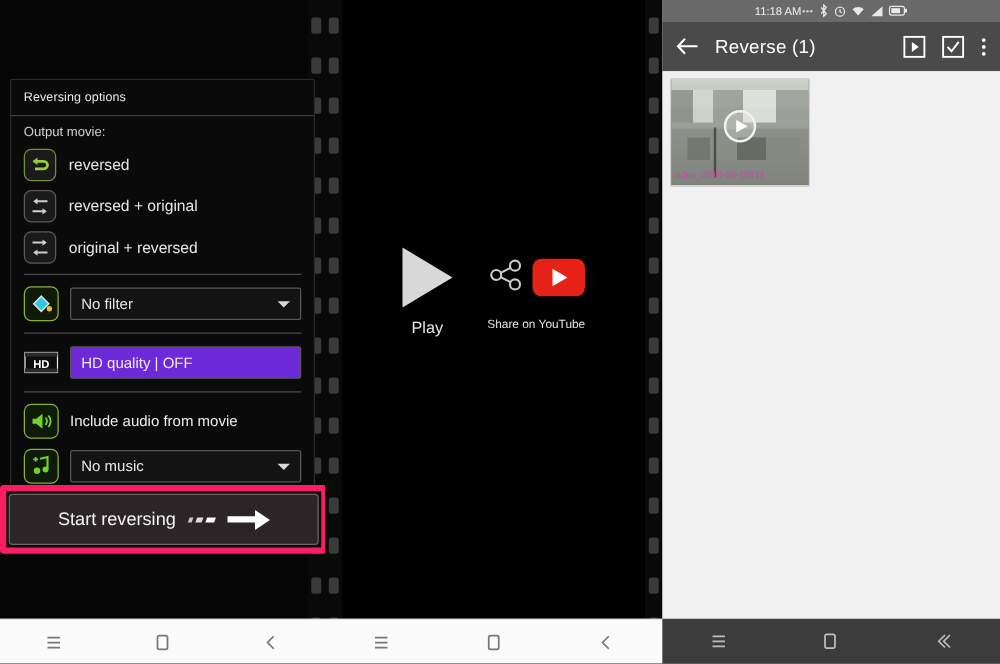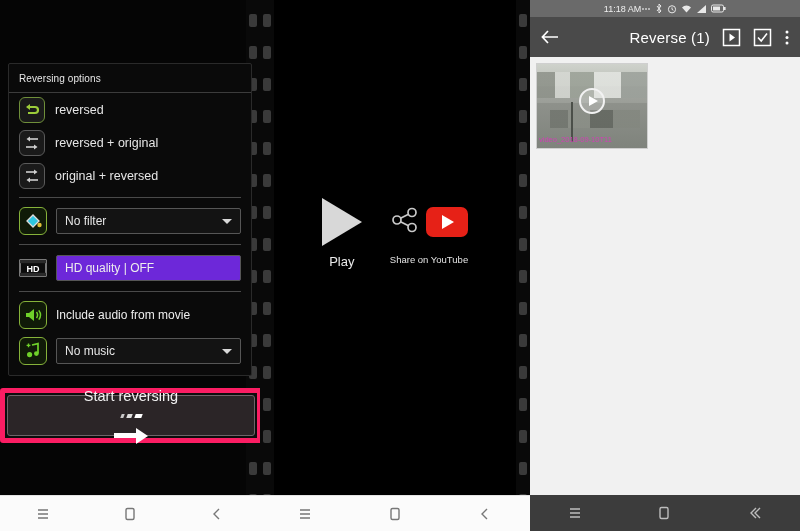--- a/index.html
+++ b/index.html
@@ -83,21 +83,20 @@
   .hl-box {
     position: absolute; left: 0; top: 388px; width: 262px; height: 55px;
     border: 5px solid #fb1d63; border-radius: 3px; background: #0d0d0d;
     padding: 2px;
   }
   .start-btn {
     width: 100%; height: 100%; background: #2b2527;
     border: 1px solid #6e6368; border-radius: 3px;
     display: flex; align-items: center; justify-content: center; gap: 10px;
     position: relative;
-    flex-direction: column;
   }
   .start-btn .txt { color: #f2f2f2; font-size: 14.5px; }
   .dashes { display: flex; align-items: center; gap: 3px; }
   .dashes i {
     display: block; width: 5px; height: 4px; background: #fff;
     transform: skewX(-20deg);
   }
   .dashes i:nth-child(1){ width:3px; opacity:.75 }
   .dashes i:nth-child(2){ width:5px; opacity:.85 }
   .dashes i:nth-child(3){ width:7px }
@@ -149,21 +148,21 @@
   .panel3 { position: relative; width: 270px; height: 531px; background: #f1f1f1; }
   .statusbar {
     height: 17px; background: #6a6a6a; display: flex; align-items: center;
     justify-content: center; padding: 0 6px;
   }
   .statusbar .clock { color: #f0f0f0; font-size: 9px; }
   .sb-icons { display: flex; align-items: center; gap: 4px; }
   .sb-icons svg { display: block; }
   .appbar {
     height: 40px; background: #4a4a4a; display: flex; align-items: center;
-    padding: 0 10px; gap: 12px; text-align: right;
+    padding: 0 10px; gap: 12px;
   }
   .appbar .title { color: #fff; font-size: 15px; flex: 1; letter-spacing: .2px; }
   .appbar .ab-ico { display: flex; align-items: center; justify-content: center; }
   .gallery { background: #f1f1f1; height: calc(531px - 17px - 40px - 36px); padding: 6px 0 0 6px; }
   .thumb {
     position: relative; width: 112px; height: 86px; background: #8d8d8d;
     border: 1px solid #cfcfcf; overflow: hidden;
   }
   .thumb .scene { position: absolute; inset: 0;
     background:
@@ -224,20 +223,21 @@
         <i class="hole"></i>
         <i class="hole"></i>
         <i class="hole"></i>
         <i class="hole"></i>
         <i class="hole"></i>
         <i class="hole"></i>
       </div>
 
       <div class="card">
         <div class="card-title">Reversing options</div>
+        <div class="sub-label">Output movie:</div>
 
         <div class="opt-row">
           <span class="ico green">
             <svg width="18" height="16" viewBox="0 0 18 16">
               <path d="M4 5 H12 a3 3 0 0 1 0 6 H5" fill="none" stroke="#9ccc3a" stroke-width="2.2"></path>
               <path d="M7 2 L3 5 L7 8 Z" fill="#9ccc3a"></path>
             </svg>
           </span>
           <span class="opt-label">reversed</span>
         </div>

